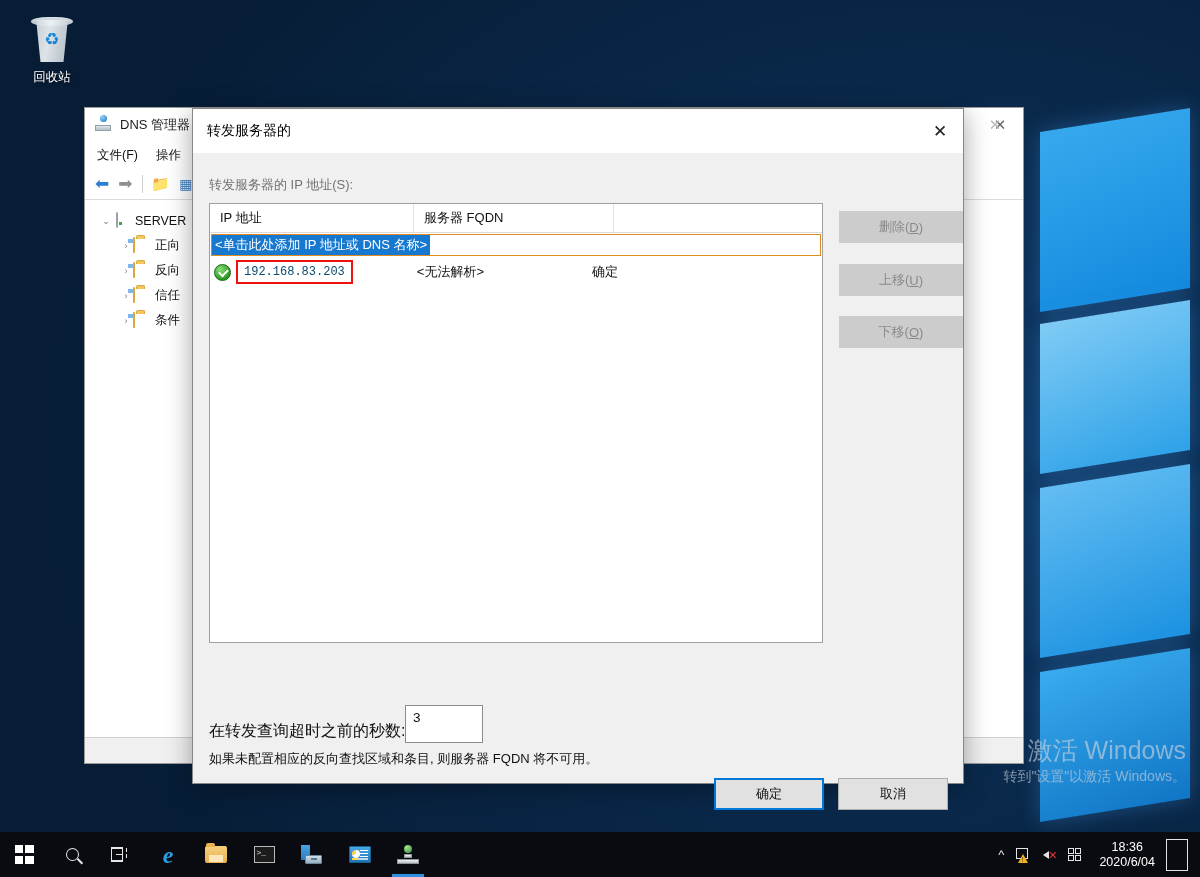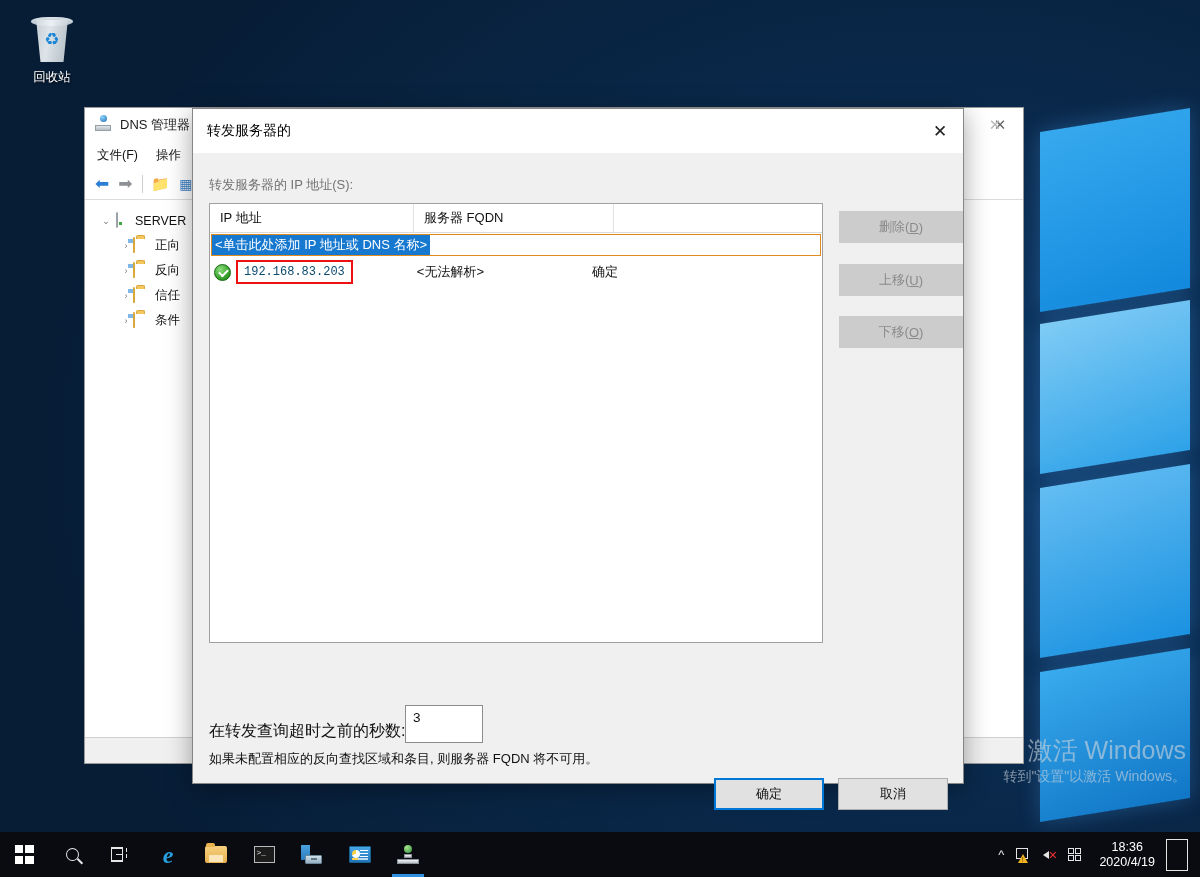--- a/index.html
+++ b/index.html
@@ -542,17 +542,17 @@
         <span class="x">✕</span>
       </span>
     <span class="tray-net">
       <i style="left:0;top:0;width:6px;height:6px;"></i>
       <i style="left:7px;top:0;width:6px;height:6px;"></i>
       <i style="left:0;top:7px;width:6px;height:6px;"></i>
       <i style="left:7px;top:7px;width:6px;height:6px;"></i>
     </span>
     <div id="clock">
       <div>18:36</div>
-      <div>2020/4/19</div>
+      <div>2020/6/04</div>
     </div>
     <span id="tray-shownav"></span>
   </div>
 </div>
 
 </body></html>

